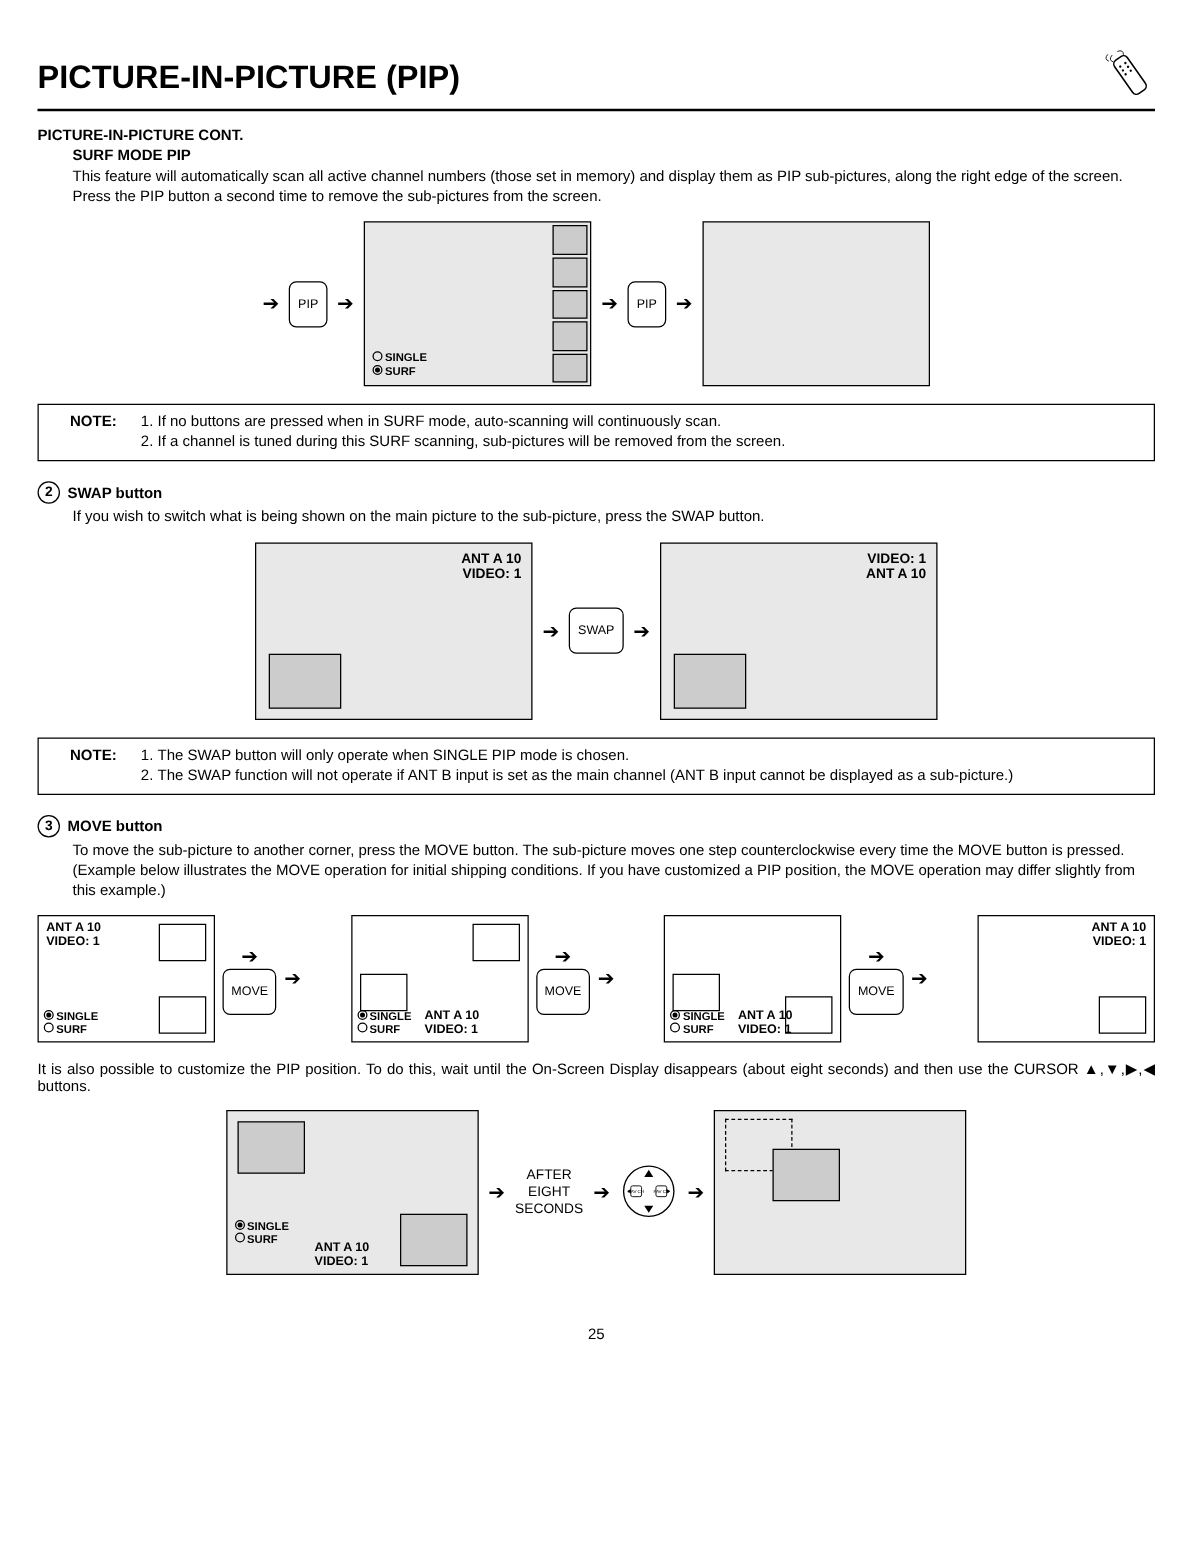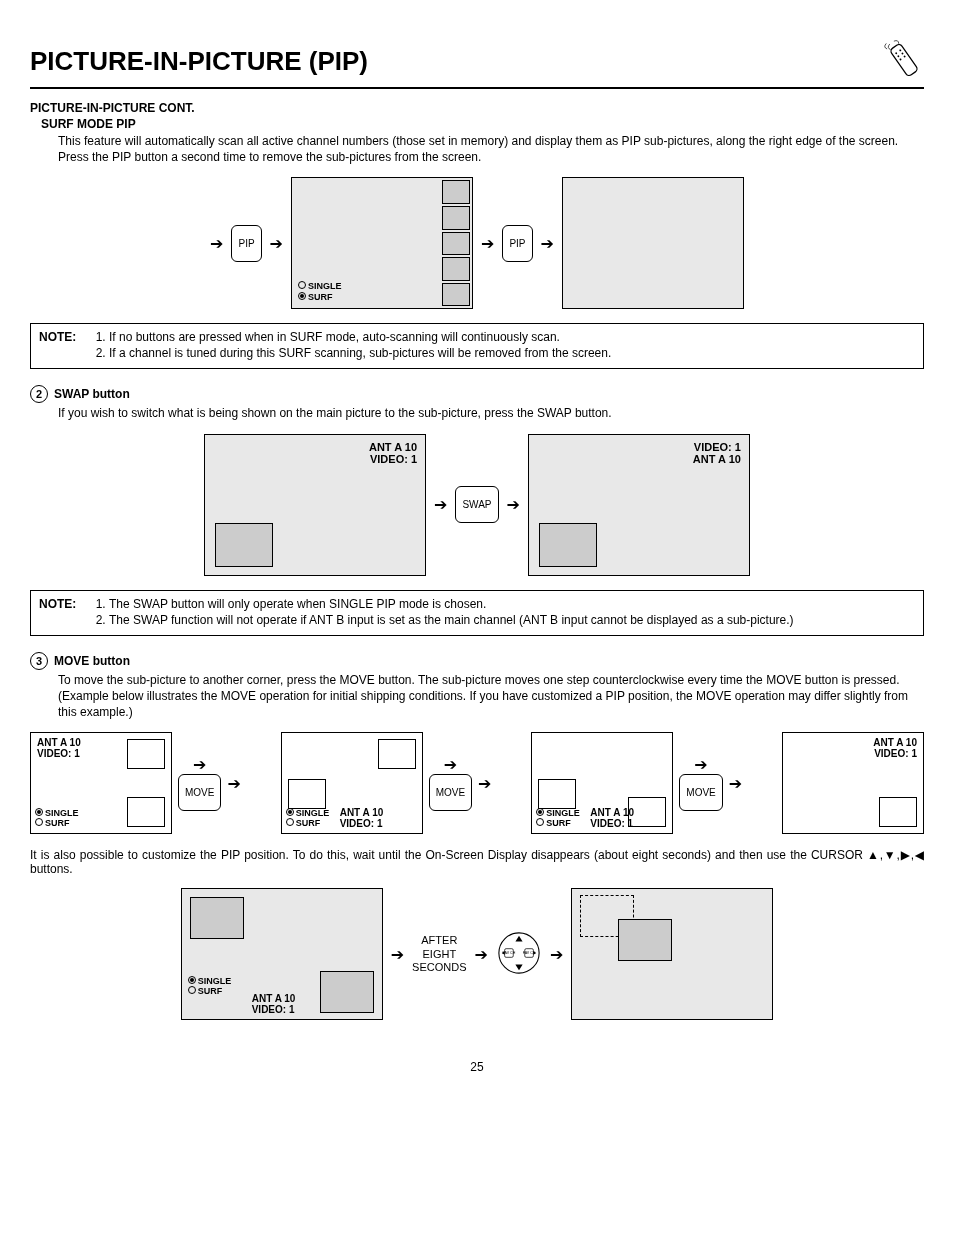--- a/index.html
+++ b/index.html
@@ -8,36 +8,36 @@
     color:#000;
     margin:0;
     padding:40px 30px;
     width:894px;
   }
   .header-row{display:flex;align-items:center;justify-content:space-between;}
   .page-title{font-size:26px;font-weight:bold;margin:0;}
   .remote-icon svg{width:40px;height:40px;}
   .title-rule{border:0;border-top:2px solid #000;margin:4px 0 12px 0;}
   .sub1{font-weight:bold;font-size:12px;margin:0 0 2px 0;}
-  .sub2{font-weight:bold;font-size:12px;margin:0 0 2px 11px;}
+  .sub2{font-weight:bold;font-size:12px;margin:0 0 2px 28px;}
   .body-text{margin:0 0 12px 28px;line-height:1.35;}
   .diagram-row{display:flex;align-items:center;justify-content:center;gap:8px;margin:8px 0 14px 0;}
   .screen{border:1px solid #000;background:#e8e8e8;position:relative;overflow:hidden;}
   .screen .osd{position:absolute;font-weight:bold;font-size:11px;font-family:Arial;}
   .screen .mode{position:absolute;font-weight:bold;font-size:9px;line-height:1.2;}
   .screen .mode .row{display:flex;align-items:flex-start;gap:2px;}
   .screen .mode .dot{width:6px;height:6px;border:1px solid #000;border-radius:50%;display:inline-block;}
   .screen .mode .dot.filled::after{content:"";display:block;width:4px;height:4px;background:#000;border-radius:50%;margin:1px;}
   .pip-strip{position:absolute;right:2px;top:2px;bottom:2px;width:28px;display:flex;flex-direction:column;gap:2px;}
   .pip-strip .cell{flex:1;border:1px solid #000;background:#ccc;}
   .pip-box{position:absolute;border:1px solid #000;background:#ccc;}
   .pip-box.dashed{border:1px dashed #000;}
   .btn-label{border:1.5px solid #000;border-radius:6px;padding:12px 6px;font-size:10px;font-family:Arial;background:#fff;display:inline-block;}
   .arrow{font-size:16px;}
-  .note-box{border:1px solid #000;padding:6px 8px;margin:6px 0 16px 0;display:flex;gap:8px;}
+  .note-box{border:1px solid #000;padding:6px 25px;margin:6px 0 16px 0;display:flex;gap:8px;}
   .note-box .nl{font-weight:bold;font-size:12px;min-width:44px;}
   .note-box ol{margin:0;padding-left:18px;font-size:12px;}
   .note-box li{margin-bottom:2px;}
   .circ-num{display:inline-flex;width:16px;height:16px;border:1.5px solid #000;border-radius:50%;align-items:center;justify-content:center;font-size:11px;font-weight:bold;margin-right:6px;}
   .sec-head{font-weight:bold;font-size:12px;margin:4px 0 2px 0;display:flex;align-items:center;}
   .stack{display:flex;flex-direction:column;align-items:center;}
   .after-label{font-size:11px;text-align:center;line-height:1.2;}
   .dpad svg{width:46px;height:46px;}
   .justify{text-align:justify;}
   .page-num{text-align:center;font-size:12px;margin-top:40px;}

